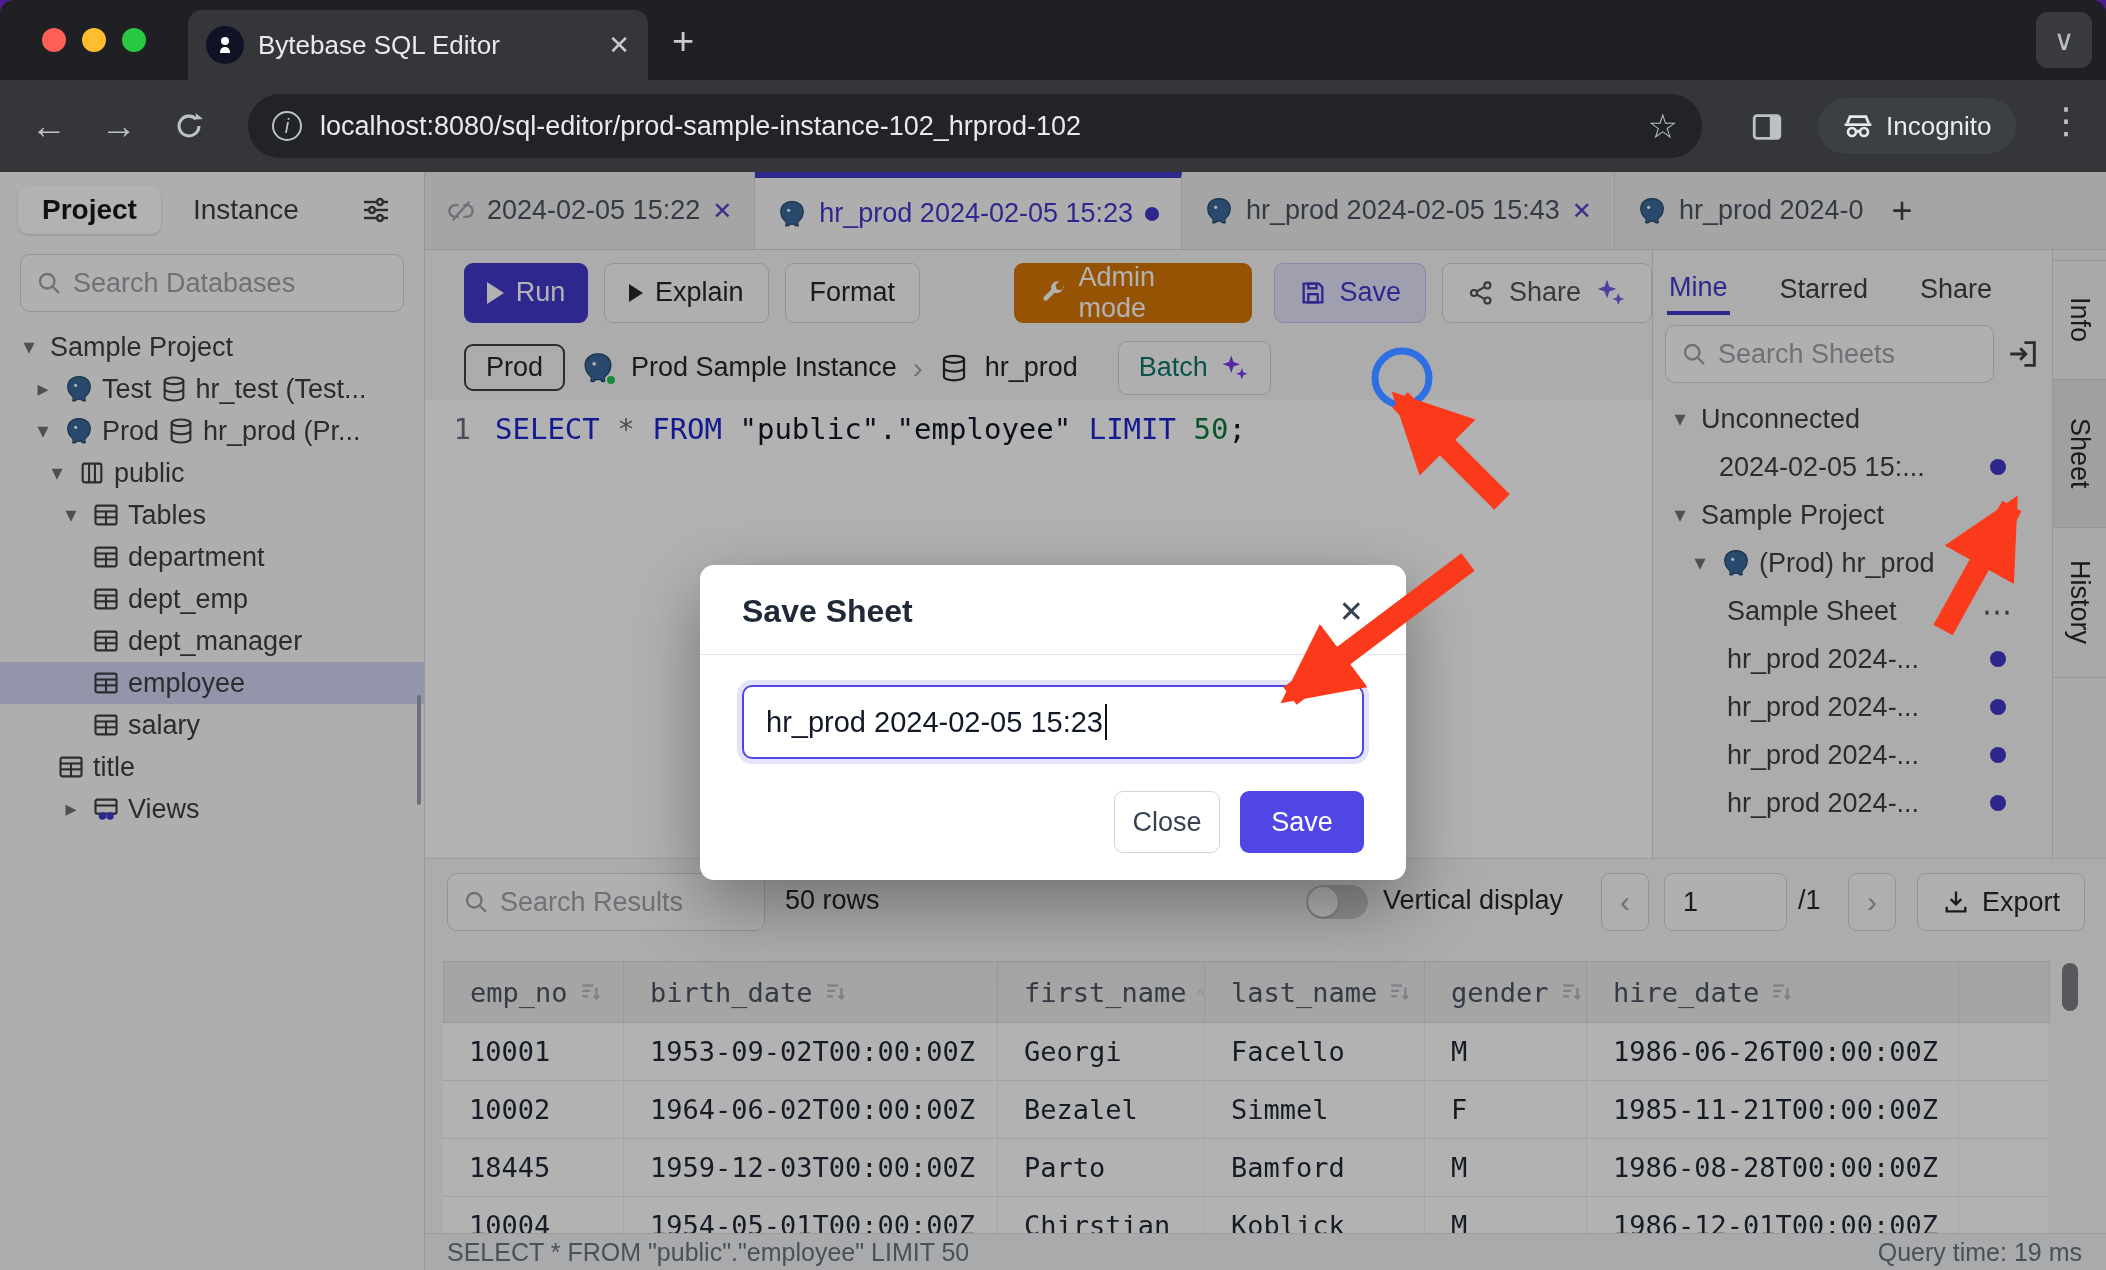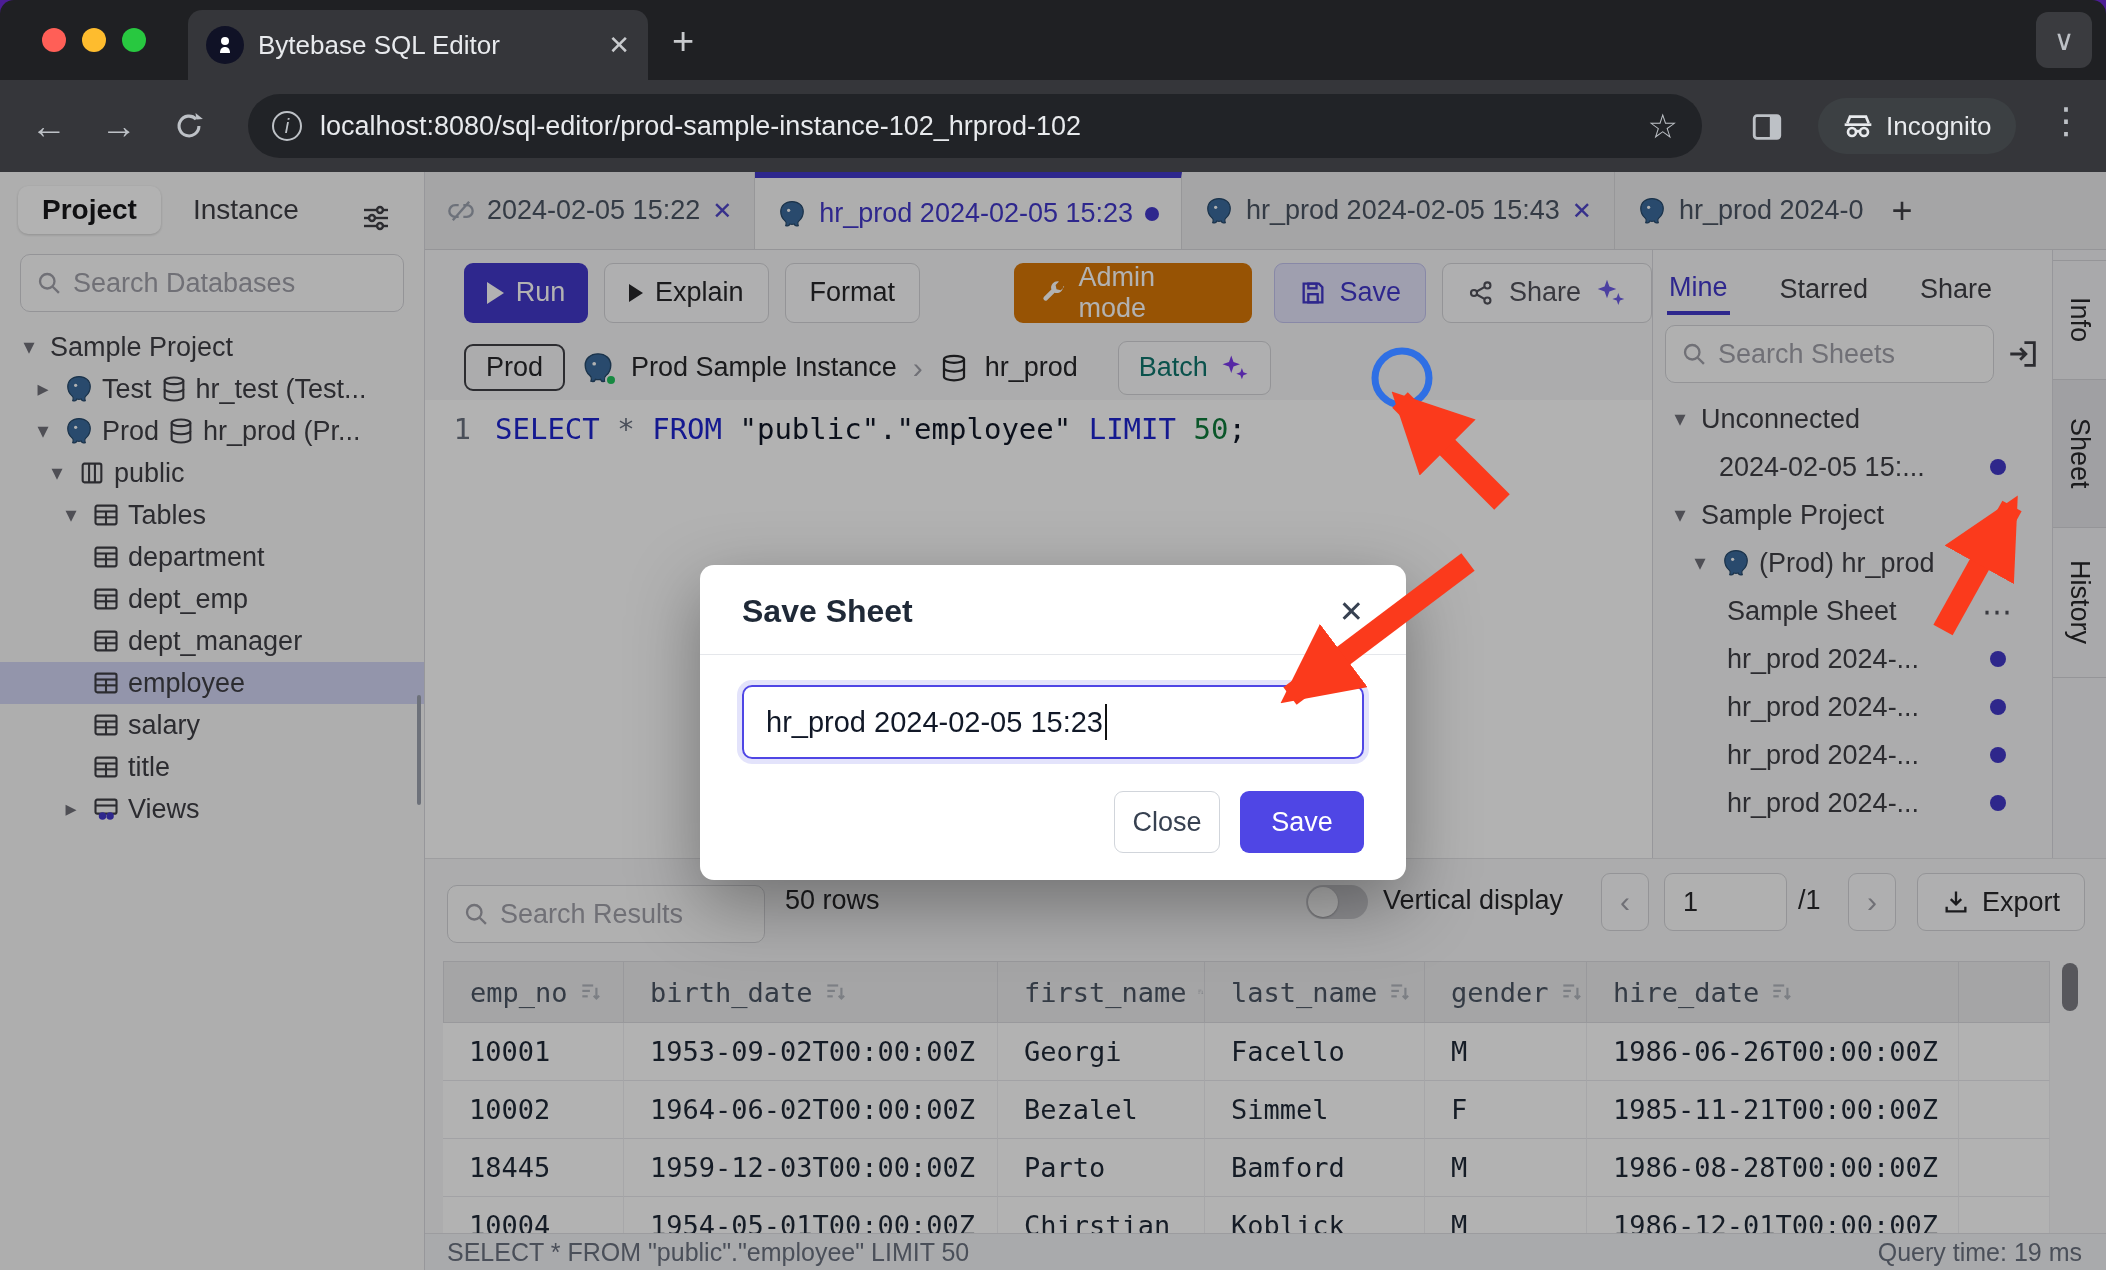--- a/index.html
+++ b/index.html
@@ -19,21 +19,21 @@
   .chrome-x{color:#c8cacd;font-size:26px}
   .newtab{position:absolute;left:672px;top:22px;color:#c8cacd;font-size:38px;line-height:38px}
   .winbtn{position:absolute;left:2036px;top:12px;width:56px;height:56px;background:#3a3b3f;border-radius:12px;color:#bdc1c6;font-size:28px;display:flex;align-items:center;justify-content:center}
   .chrome-nav{left:0;top:80px;width:2106px;height:92px;background:#35363a;display:flex;align-items:center}
   .navic{color:#bdc1c6;font-size:36px;width:70px;text-align:center}
   .urlbar{position:absolute;left:248px;top:94px;width:1454px;height:64px;background:#212327;border-radius:32px;display:flex;align-items:center;padding:0 24px;gap:18px}
   .url{color:#e8eaed;font-size:27px;white-space:nowrap;overflow:hidden;flex:1}
   .info-ic{width:30px;height:30px;border:2px solid #bdc1c6;border-radius:50%;color:#bdc1c6;font-size:20px;display:flex;align-items:center;justify-content:center;font-style:italic}
   .incog{position:absolute;left:1818px;top:98px;height:56px;background:#3c4043;border-radius:28px;display:flex;align-items:center;gap:12px;padding:0 24px;color:#e8eaed;font-size:26px}
   .sidebar{left:0;top:172px;width:425px;height:1098px;background:#fafafa;border-right:1px solid #d9d9de}
-  .sbtabs{display:flex;align-items:flex-end;padding:14px 18px;gap:8px}
+  .sbtabs{display:flex;align-items:center;padding:14px 18px;gap:8px}
   .sbtab-on{background:#fff;border-radius:10px;box-shadow:0 1px 3px rgba(0,0,0,.18);padding:8px 24px;font-size:28px;font-weight:600;color:#18181b}
   .sbtab-off{padding:8px 24px;font-size:28px;color:#3f3f46}
   .searchbox{margin:6px 20px 14px;height:58px;border:1px solid #d4d4d8;border-radius:10px;display:flex;align-items:center;padding:0 14px;gap:10px;background:#fdfdfd}
   .searchbox input{border:0;outline:0;background:transparent;font-size:27px;color:#3f3f46;width:100%;font-family:"Liberation Sans",sans-serif}
   .searchbox input::placeholder{color:#a1a1aa}
   .trow{height:42px;display:flex;align-items:center;gap:8px;font-size:27px;color:#3f3f46;white-space:nowrap;overflow:hidden}
   .trow .car{width:26px;text-align:center;color:#71717a;font-size:22px;flex:none}
   .tsel{background:#d3d6f5}
   .handle{position:absolute;left:417px;top:690px;width:14px;height:120px;display:flex;gap:4px;align-items:center}
   .handle i{display:block;width:4px;height:110px;background:#9ca3af;border-radius:2px}
@@ -68,21 +68,21 @@
   .rptab{padding:8px 2px;color:#3f3f46}
   .rptab-on{color:#4338ca;border-bottom:4px solid #4338ca}
   .rpsearch{margin:10px 12px 12px;display:flex;align-items:center;gap:12px}
   .rprow{height:48px;display:flex;align-items:center;gap:8px;font-size:27px;color:#3f3f46;white-space:nowrap;overflow:hidden}
   .bdot{width:16px;height:16px;border-radius:50%;background:#4238c8;flex:none}
 
   .strip{left:2052px;top:250px;width:54px;height:608px;background:#f3f3f5;border-left:1px solid #d9d9de}
   .vtab{writing-mode:vertical-rl;display:flex;align-items:center;justify-content:center;width:100%;font-size:27px;color:#27272a;border-bottom:1px solid #d6d6da}
 
   .results{left:425px;top:858px;width:1681px;height:375px;background:#f6f7f8;border-top:1px solid #e2e2e6}
-  .resbar{position:absolute;top:14px;height:70px;display:flex;align-items:flex-end}
+  .resbar{position:absolute;top:14px;height:70px;display:flex;align-items:flex-start}
   .pagerbtn{width:48px;height:58px;border:1px solid #d4d4d8;border-radius:9px;background:#fbfbfc;color:#a1a1aa;font-size:30px;display:flex;align-items:center;justify-content:center}
   .pageinput{width:123px;height:58px;border:1px solid #d4d4d8;border-radius:9px;background:#fdfdfd;font-size:27px;color:#27272a;text-align:left;padding-left:18px;font-family:"Liberation Sans",sans-serif}
   .toggle{width:62px;height:34px;border-radius:17px;background:#cdcdd2;position:relative}
   .toggle i{position:absolute;left:2px;top:2px;width:30px;height:30px;border-radius:50%;background:#fff;box-shadow:0 1px 2px rgba(0,0,0,.25)}
   .grid{position:absolute;left:18px;top:102px;width:1607px;display:grid;grid-template-columns:181px 374px 207px 220px 162px 372px 91px}
   .hcell{height:62px;background:#ececee;border:1px solid #dcdce0;border-left:0;display:flex;align-items:center;gap:10px;padding-left:26px;font-size:27px;color:#4b5563}
   .hcell:first-child{border-left:1px solid #dcdce0}
   .cell{height:58px;background:#fff;border-bottom:1px solid #e8e8ec;border-right:1px solid #efeff2;display:flex;align-items:center;padding-left:26px;font-size:27px;color:#1f2937}
   .rowsclip{position:absolute;left:18px;top:164px;width:1607px;height:211px;overflow:hidden}
   .vthumb{position:absolute;left:1637px;top:104px;width:16px;height:48px;background:#7d7d84;border-radius:8px}
@@ -335,21 +335,21 @@
           <use href="#sym-tbl"></use>
         </svg>
       <span>employee</span>
     </div>
     <div class="trow" style="padding-left:92px">
       <svg width="28" height="28" style="color:#3f3f46">
           <use href="#sym-tbl"></use>
         </svg>
       <span>salary</span>
     </div>
-    <div class="trow" style="padding-left:92px">
+    <div class="trow" style="padding-left:57px">
       <svg width="28" height="28" style="color:#3f3f46">
           <use href="#sym-tbl"></use>
         </svg>
       <span>title</span>
     </div>
     <div class="trow" style="padding-left:58px">
       <span class="car">▸</span>
       <svg width="28" height="28" style="color:#3f3f46">
           <use href="#sym-view"></use>
         </svg>

